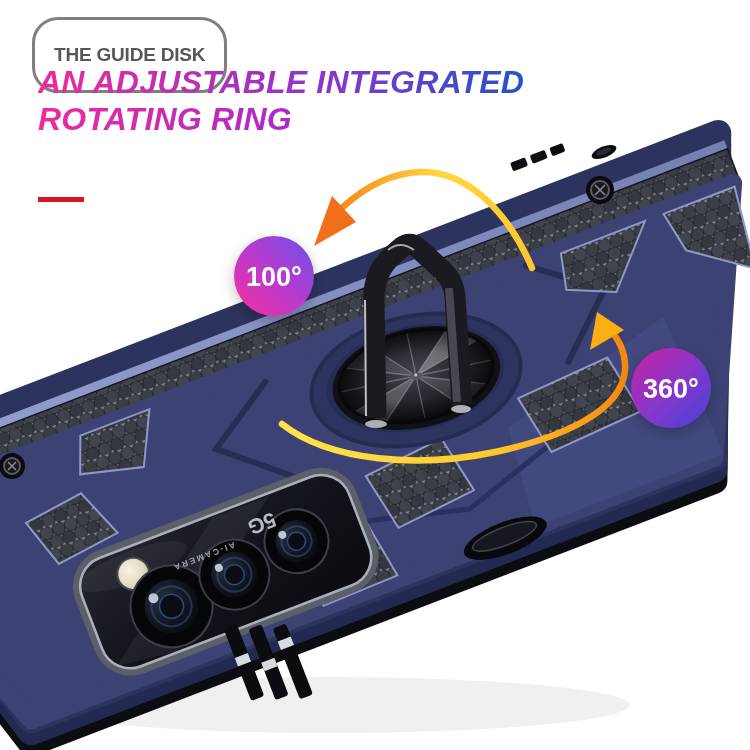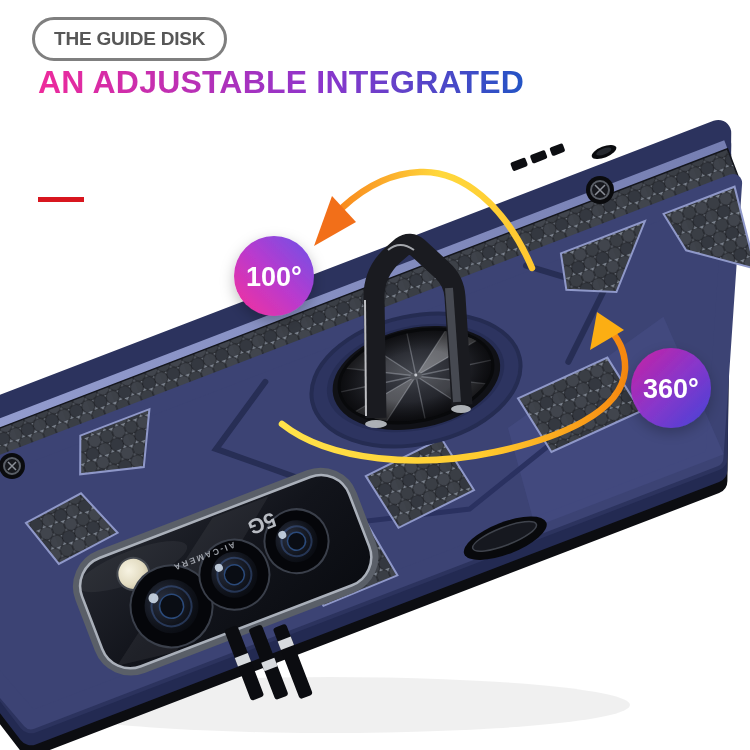--- a/index.html
+++ b/index.html
@@ -1,23 +1,23 @@
 <!DOCTYPE html>
 <html><head>
 <meta charset="utf-8">
 <style>
   html,body{margin:0;padding:0;background:#fff;}
   .stage{position:relative;width:750px;height:750px;background:#ffffff;overflow:hidden;
          font-family:"Liberation Sans", sans-serif;}
   .pill{position:absolute;left:32px;top:17px;display:inline-block;
-        border:3px solid #7f7f7f;border-radius:26px;padding:8px 19px;
+        border:3px solid #7f7f7f;border-radius:26px;padding:24px 19px;
         font-size:19px;font-weight:700;color:#575757;letter-spacing:-0.2px;background:#fff;}
   .headline{position:absolute;left:38px;top:64px;}
   .hl{display:table;font-size:32px;line-height:37px;font-weight:700;letter-spacing:0.2px;
-      -webkit-background-clip:text;background-clip:text;color:transparent;white-space:nowrap;}
+      -webkit-background-clip:text;background-clip:text;color:transparent;white-space:nowrap;font-style:italic;}
   .hl1{background-image:linear-gradient(90deg,#ee2a9b 0%,#8d35cc 58%,#2354c5 100%);
        -webkit-background-clip:text;background-clip:text;}
   .hl2{background-image:linear-gradient(90deg,#ee2a9b 0%,#9a31cd 62%,#6d3bd1 100%);
        -webkit-background-clip:text;background-clip:text;}
   .hl3{background-image:linear-gradient(90deg,#ee2a9b 0%,#a82cc9 100%);
        -webkit-background-clip:text;background-clip:text;}
   .dash{position:absolute;left:38px;top:197px;width:46px;height:5px;background:#d8161f;}
   svg{position:absolute;left:0;top:0;}
   svg text{font-family:"Liberation Sans", sans-serif;}
   .badge-label{fill:#ffffff;font-weight:700;font-size:27px;}
@@ -257,16 +257,17 @@
     <g filter="url(#soft)">
       <circle cx="671" cy="388" r="40" fill="url(#g360)" fill-opacity="0.95"></circle>
       <text x="671" y="398" text-anchor="middle" class="badge-label">360°</text>
     </g>
   </svg>
 
   <div class="pill">THE GUIDE DISK</div>
 
   <div class="headline">
     <div class="hl hl1">AN ADJUSTABLE INTEGRATED</div>
+    <div class="hl hl3">ROTATING RING</div>
   </div>
 
   <div class="dash"></div>
 </div>
 
 </body></html>

